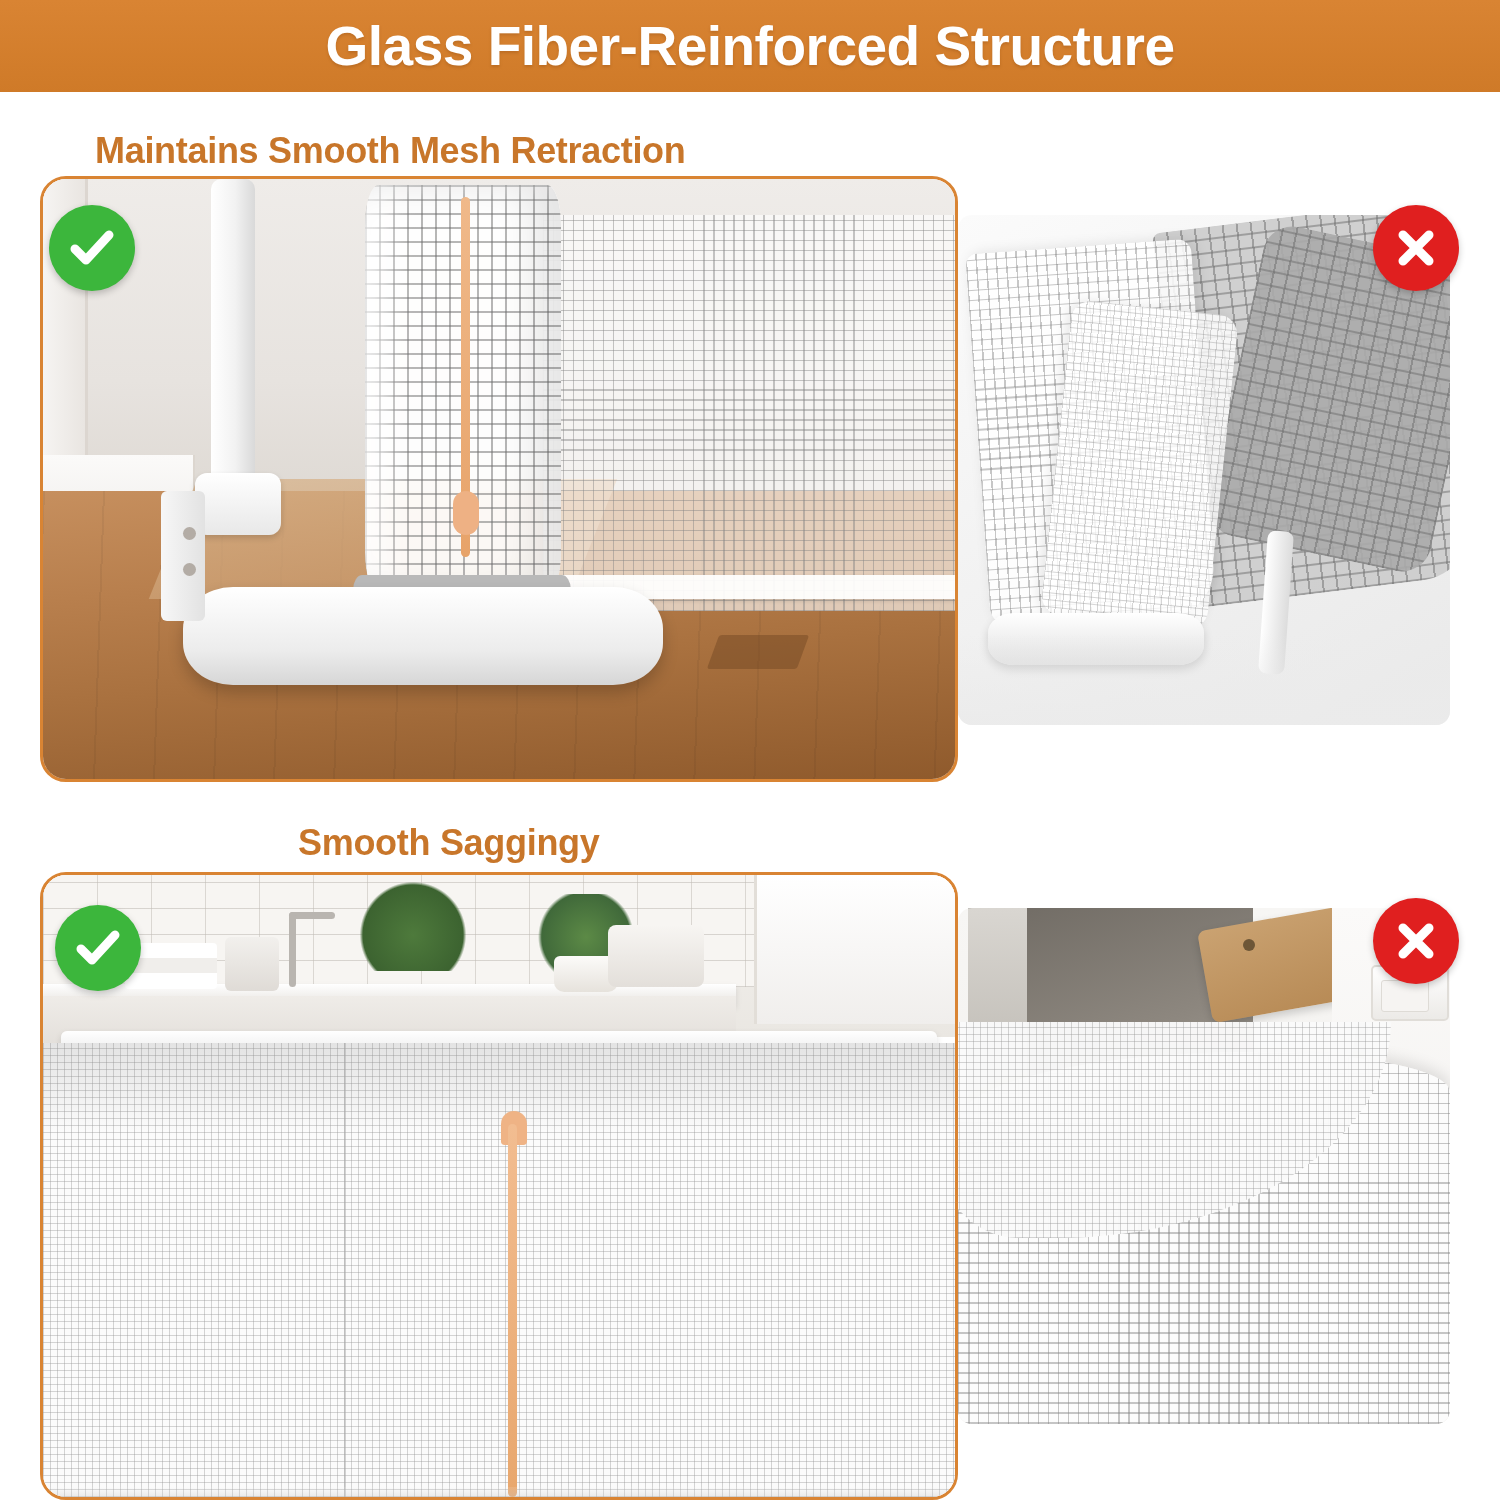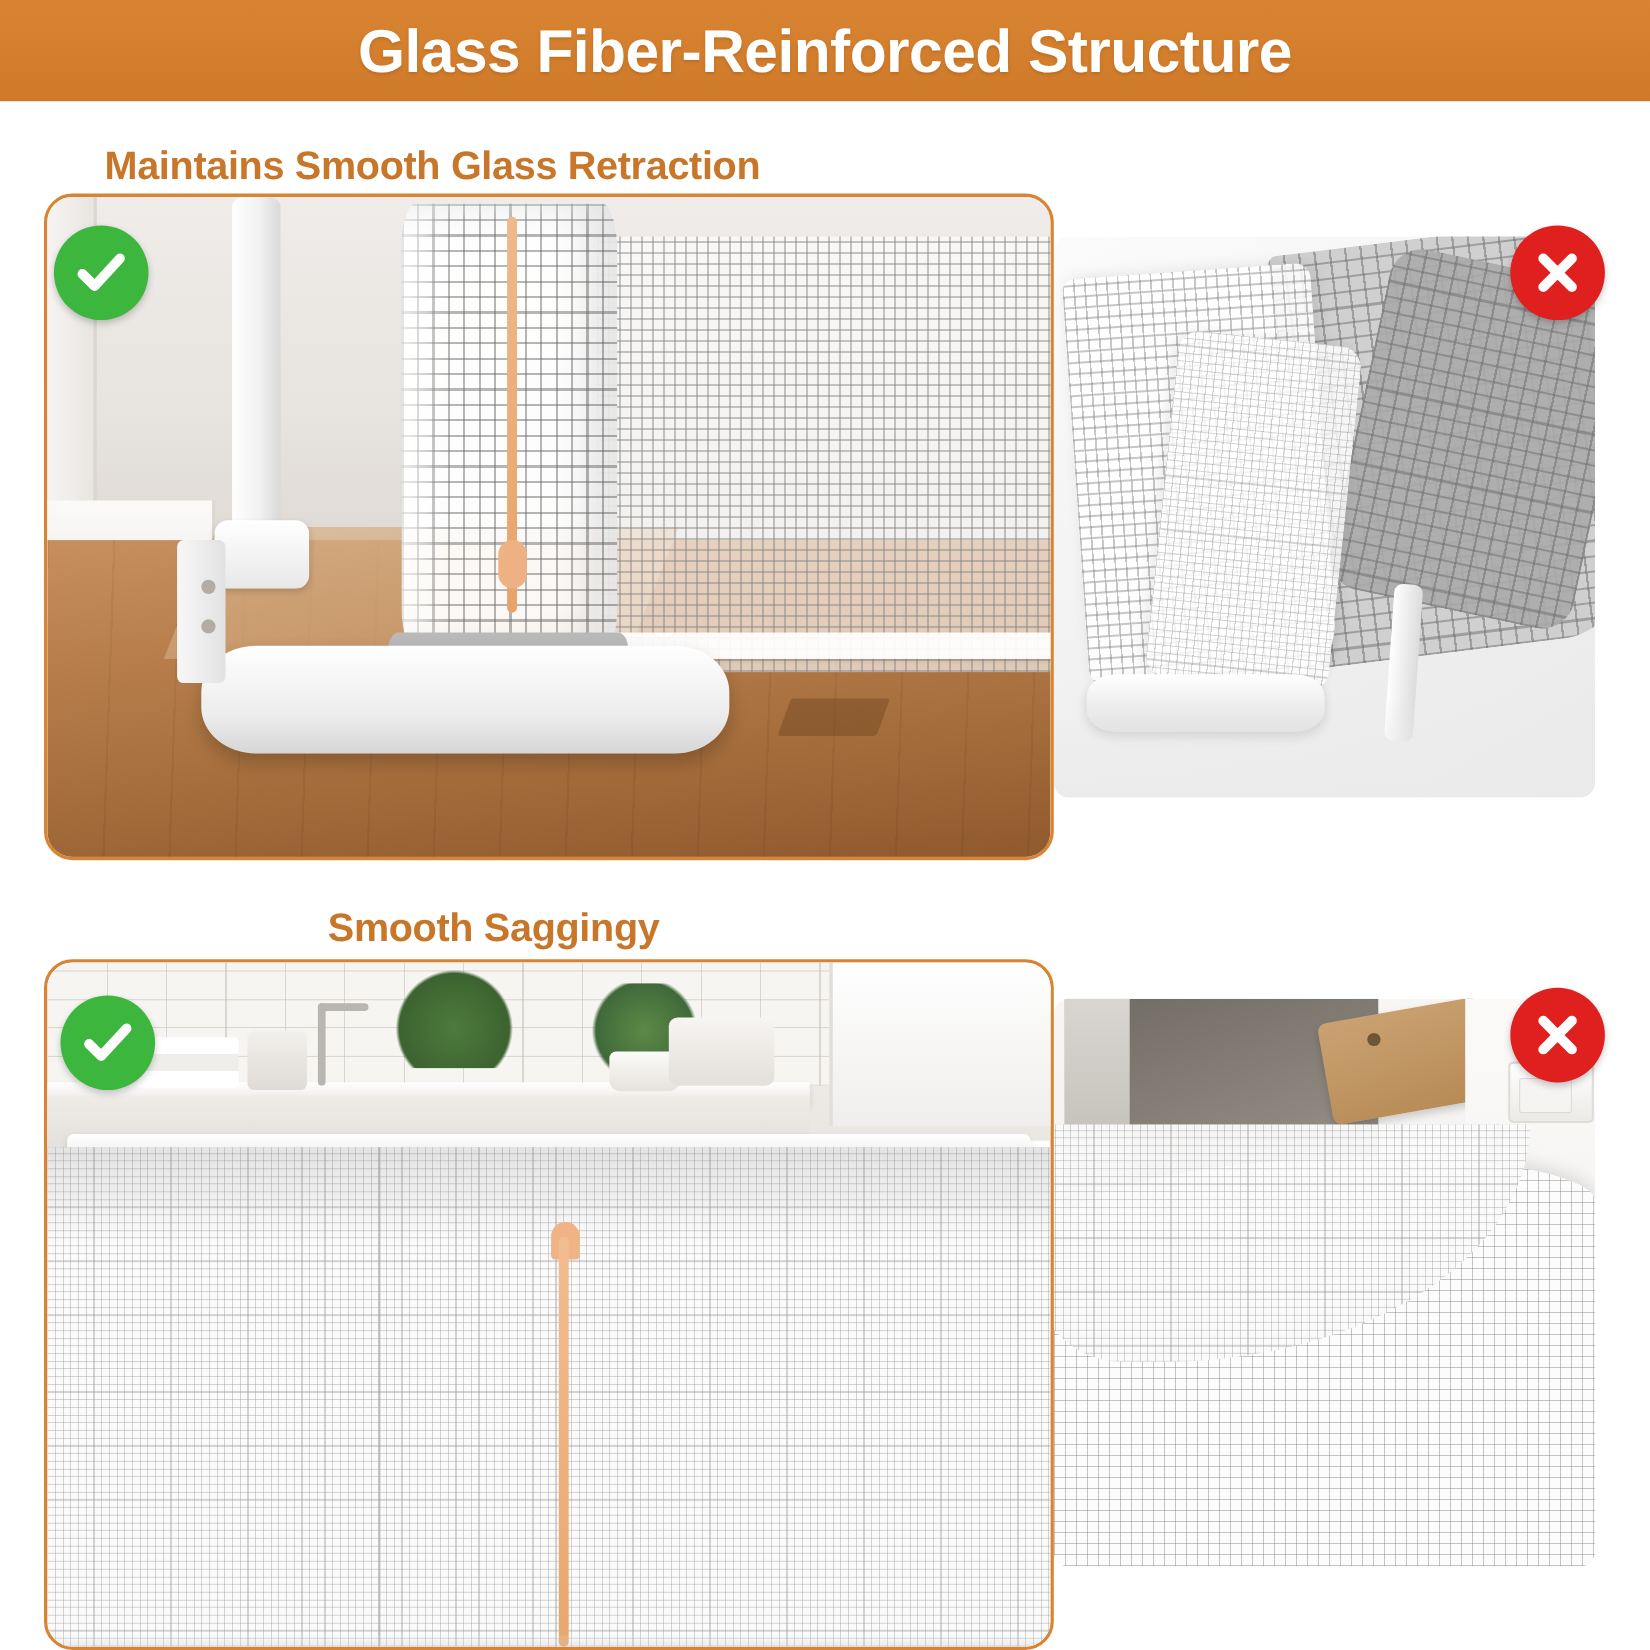--- a/index.html
+++ b/index.html
@@ -409,21 +409,21 @@
     background: linear-gradient(180deg, rgba(255,255,255,0.1), rgba(200,200,200,0.35));
   }
 </style>
 </head>
 <body>
 
 <div class="banner">
   <div class="banner-title">Glass Fiber-Reinforced Structure</div>
 </div>
 
-<div class="section-heading" id="heading-1">Maintains Smooth Glass Retraction</div>
+<div class="section-heading" id="heading-1">Maintains Smooth Mesh Retraction</div>
 
 <div class="panel panel-good" id="panel-1-good">
   <div class="p1g-wall"></div>
   <div class="p1g-doorframe"></div>
   <div class="p1g-skirt"></div>
   <div class="p1g-floor"></div>
   <div class="p1g-floor-light"></div>
   <div class="p1g-floor-board"></div>
   <div class="p1g-mesh mesh-med"></div>
   <div class="p1g-mesh-hem"></div>

